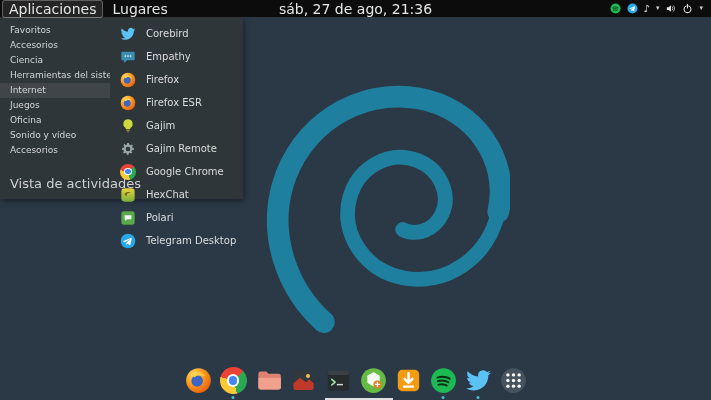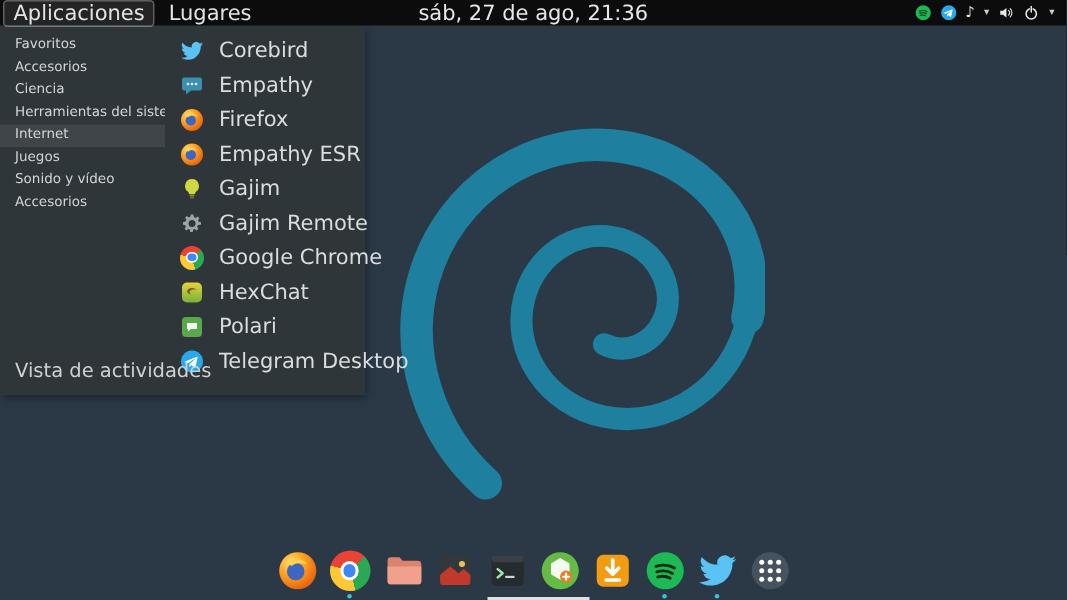--- a/index.html
+++ b/index.html
@@ -17,32 +17,32 @@
   .topbar-menu.active { background:rgba(255,255,255,0.10); border:1px solid rgba(255,255,255,0.28);
                         border-radius:3px; padding:0 6px; }
   .clock { position:absolute; left:50%; transform:translateX(-50%); font-size:14px; color:#e6e8e8; white-space:nowrap; }
   .tray { margin-left:auto; display:flex; align-items:center; gap:6px; padding-right:8px; }
   .ticon { width:11px; height:11px; display:flex; align-items:center; justify-content:center; }
   .ticon svg { width:100%; height:100%; }
   .tray-glyph { font-size:10px; color:#e8eaea; line-height:1; }
   .tray-caret { font-size:7px; color:#c9cccd; line-height:1; }
 
   
-  .menu-panel { position:absolute; left:0; top:17px; width:243px; height:246px;
+  .menu-panel { position:absolute; left:0; top:17px; width:243px; height:182px;
                 background:rgba(47,54,58,0.97); z-index:20;
                 box-shadow:1px 2px 6px rgba(0,0,0,0.45);padding-left:44px; }
   .categories { position:absolute; left:0; top:6px; width:110px; }
   .cat { height:15px; line-height:15px; padding-left:10px; font-size:9px; color:#d3d6d7;
          white-space:nowrap; overflow:hidden; cursor:default; }
   .cat.selected { background:rgba(255,255,255,0.08); }
   .apps { position:absolute; left:112px; top:5px; width:130px; }
   .app-item { height:23px; display:flex; align-items:center; gap:10px; padding-left:8px; cursor:default; }
   .app-icon { width:16px; height:16px; flex:0 0 auto; position:relative; display:flex; }
   .app-icon svg { width:100%; height:100%; }
-  .app-label { font-size:14px; color:#dadddd; white-space:nowrap; }
+  .app-label { font-size:10px; color:#dadddd; white-space:nowrap; }
   .activities-link { position:absolute; left:10px; bottom:8px; font-size:13px; color:#ced1d2; cursor:default; }
 
   
   .icon-chrome { border-radius:50%;
     background:conic-gradient(from 45deg,#2aa952 0 120deg,#fcc934 120deg 240deg,#ea4335 240deg 360deg);
     position:relative; }
   .icon-chrome::before { content:""; position:absolute; inset:26%; background:#fff; border-radius:50%; }
   .icon-chrome::after  { content:""; position:absolute; inset:34%; background:#4285f4; border-radius:50%; }
 
   
@@ -118,20 +118,21 @@
 
   <div class="menu-panel">
 
     <div class="categories">
       <div class="cat">Favoritos</div>
       <div class="cat">Accesorios</div>
       <div class="cat">Ciencia</div>
       <div class="cat">Herramientas del sistema</div>
       <div class="cat selected">Internet</div>
       <div class="cat">Juegos</div>
+      <div class="cat">Oficina</div>
       <div class="cat">Sonido y vídeo</div>
       <div class="cat">Accesorios</div>
     </div>
 
     <div class="apps">
 
       <div class="app-item">
         <span class="app-icon">
           <svg viewBox="0 0 24 24">
               <path fill="#5bc2f4" d="M23 5.1c-.8.36-1.67.6-2.58.72a4.5 4.5 0 0 0 1.98-2.48 9 9 0 0 1-2.86 1.1A4.5 4.5 0 0 0 11.8 8.5 12.8 12.8 0 0 1 2.5 3.8a4.5 4.5 0 0 0 1.4 6 4.46 4.46 0 0 1-2-.56v.06a4.5 4.5 0 0 0 3.6 4.42 4.52 4.52 0 0 1-2.03.08 4.5 4.5 0 0 0 4.2 3.13A9 9 0 0 1 1 18.8a12.7 12.7 0 0 0 6.9 2c8.3 0 12.8-6.9 12.8-12.8v-.58A9.2 9.2 0 0 0 23 5.1z"></path>
@@ -164,21 +165,21 @@
       </div>
 
       <div class="app-item">
         <span class="app-icon">
           <svg viewBox="0 0 24 24">
               <circle cx="12" cy="12" r="11" fill="url(#gfx)"></circle>
               <circle cx="10.8" cy="12.4" r="5.2" fill="#3c66c4"></circle>
               <path d="M5.5 7.5c3-3.2 9.5-3.2 12.5.8-4-1.6-7.5-1.1-9.5.9z" fill="#ffd24d"></path>
             </svg>
         </span>
-        <span class="app-label">Empathy ESR</span>
+        <span class="app-label">Firefox ESR</span>
       </div>
 
       <div class="app-item">
         <span class="app-icon">
           <svg viewBox="0 0 24 24">
               <path d="M12 2a7 7 0 0 0-4 12.7c.6.5 1 1.4 1 2.3h6c0-.9.4-1.8 1-2.3A7 7 0 0 0 12 2z" fill="#cfd93f"></path>
               <rect x="9.5" y="17.5" width="5" height="2" rx="1" fill="#8a8f3a"></rect>
               <rect x="10" y="20" width="4" height="1.6" rx="0.8" fill="#6f7430"></rect>
             </svg>
         </span>

